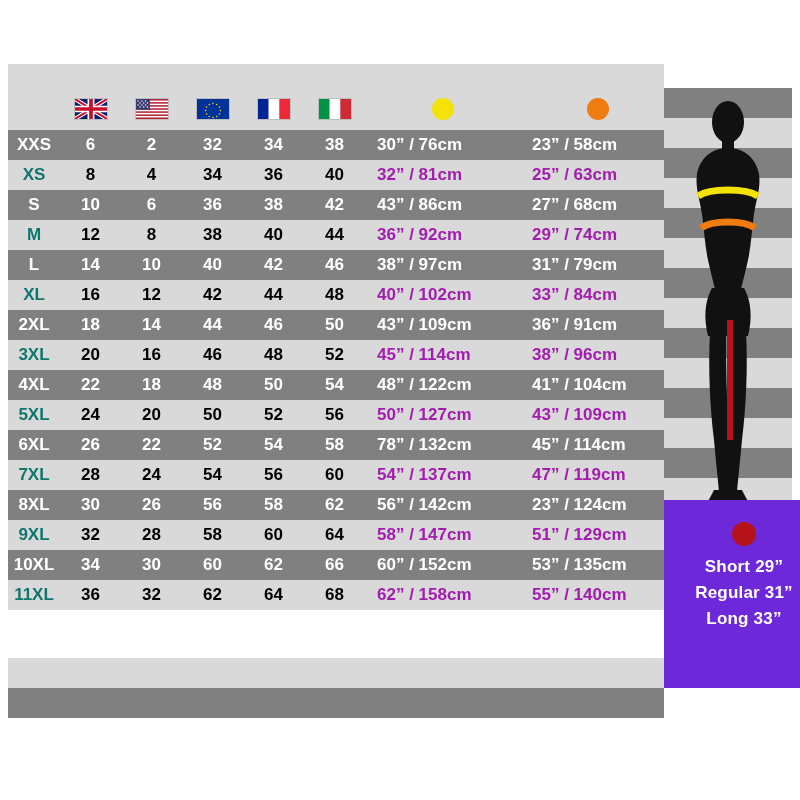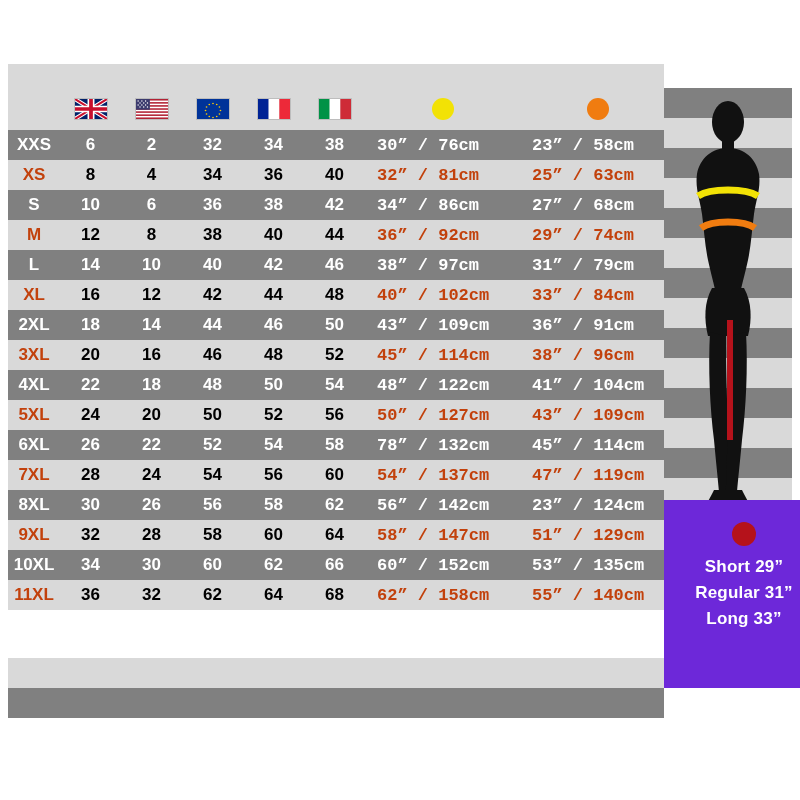--- a/index.html
+++ b/index.html
@@ -43,35 +43,34 @@
 
   
   #table tr.head td{
     background:#d9d9d9;
     height:42px;
   }
   #table tr.head td.shade{background:#d9d9d9;}
 
   
   #table td.size{font-size:17px;}
-  #table tr.even td.size{color:#c2410c;}
+  #table tr.even td.size{color:#0f766e;}
   #table tr.odd  td.size{color:#ffffff;}
 
   
   #table tr.even td.num{color:#000000;}
   #table tr.odd  td.num{color:#ffffff;}
 
   
   #table td.meas{
     text-align:left;
     padding-left:12px;
     font-size:17px;
-    font-family:Liberation Mono, monospace;
-  }
-  #table tr.even td.meas{color:#c2410c;}
+  }
+  #table tr.even td.meas{color:#a21caf;}
   #table tr.odd  td.meas{color:#ffffff;}
 
   
   .flag{
     display:inline-block;
     width:34px;height:22px;
     vertical-align:middle;
     border:1px solid #bdbdbd;
     box-sizing:border-box;
     overflow:hidden;
@@ -282,21 +281,21 @@
           <td class="meas">32” / 81cm</td>
           <td class="meas">25” / 63cm</td>
         </tr>
         <tr class="odd">
           <td class="size">S</td>
           <td class="num">10</td>
           <td class="num">6</td>
           <td class="num">36</td>
           <td class="num">38</td>
           <td class="num">42</td>
-          <td class="meas">34” / 86cm</td>
+          <td class="meas">43” / 86cm</td>
           <td class="meas">27” / 68cm</td>
         </tr>
         <tr class="even">
           <td class="size">M</td>
           <td class="num">12</td>
           <td class="num">8</td>
           <td class="num">38</td>
           <td class="num">40</td>
           <td class="num">44</td>
           <td class="meas">36” / 92cm</td>

